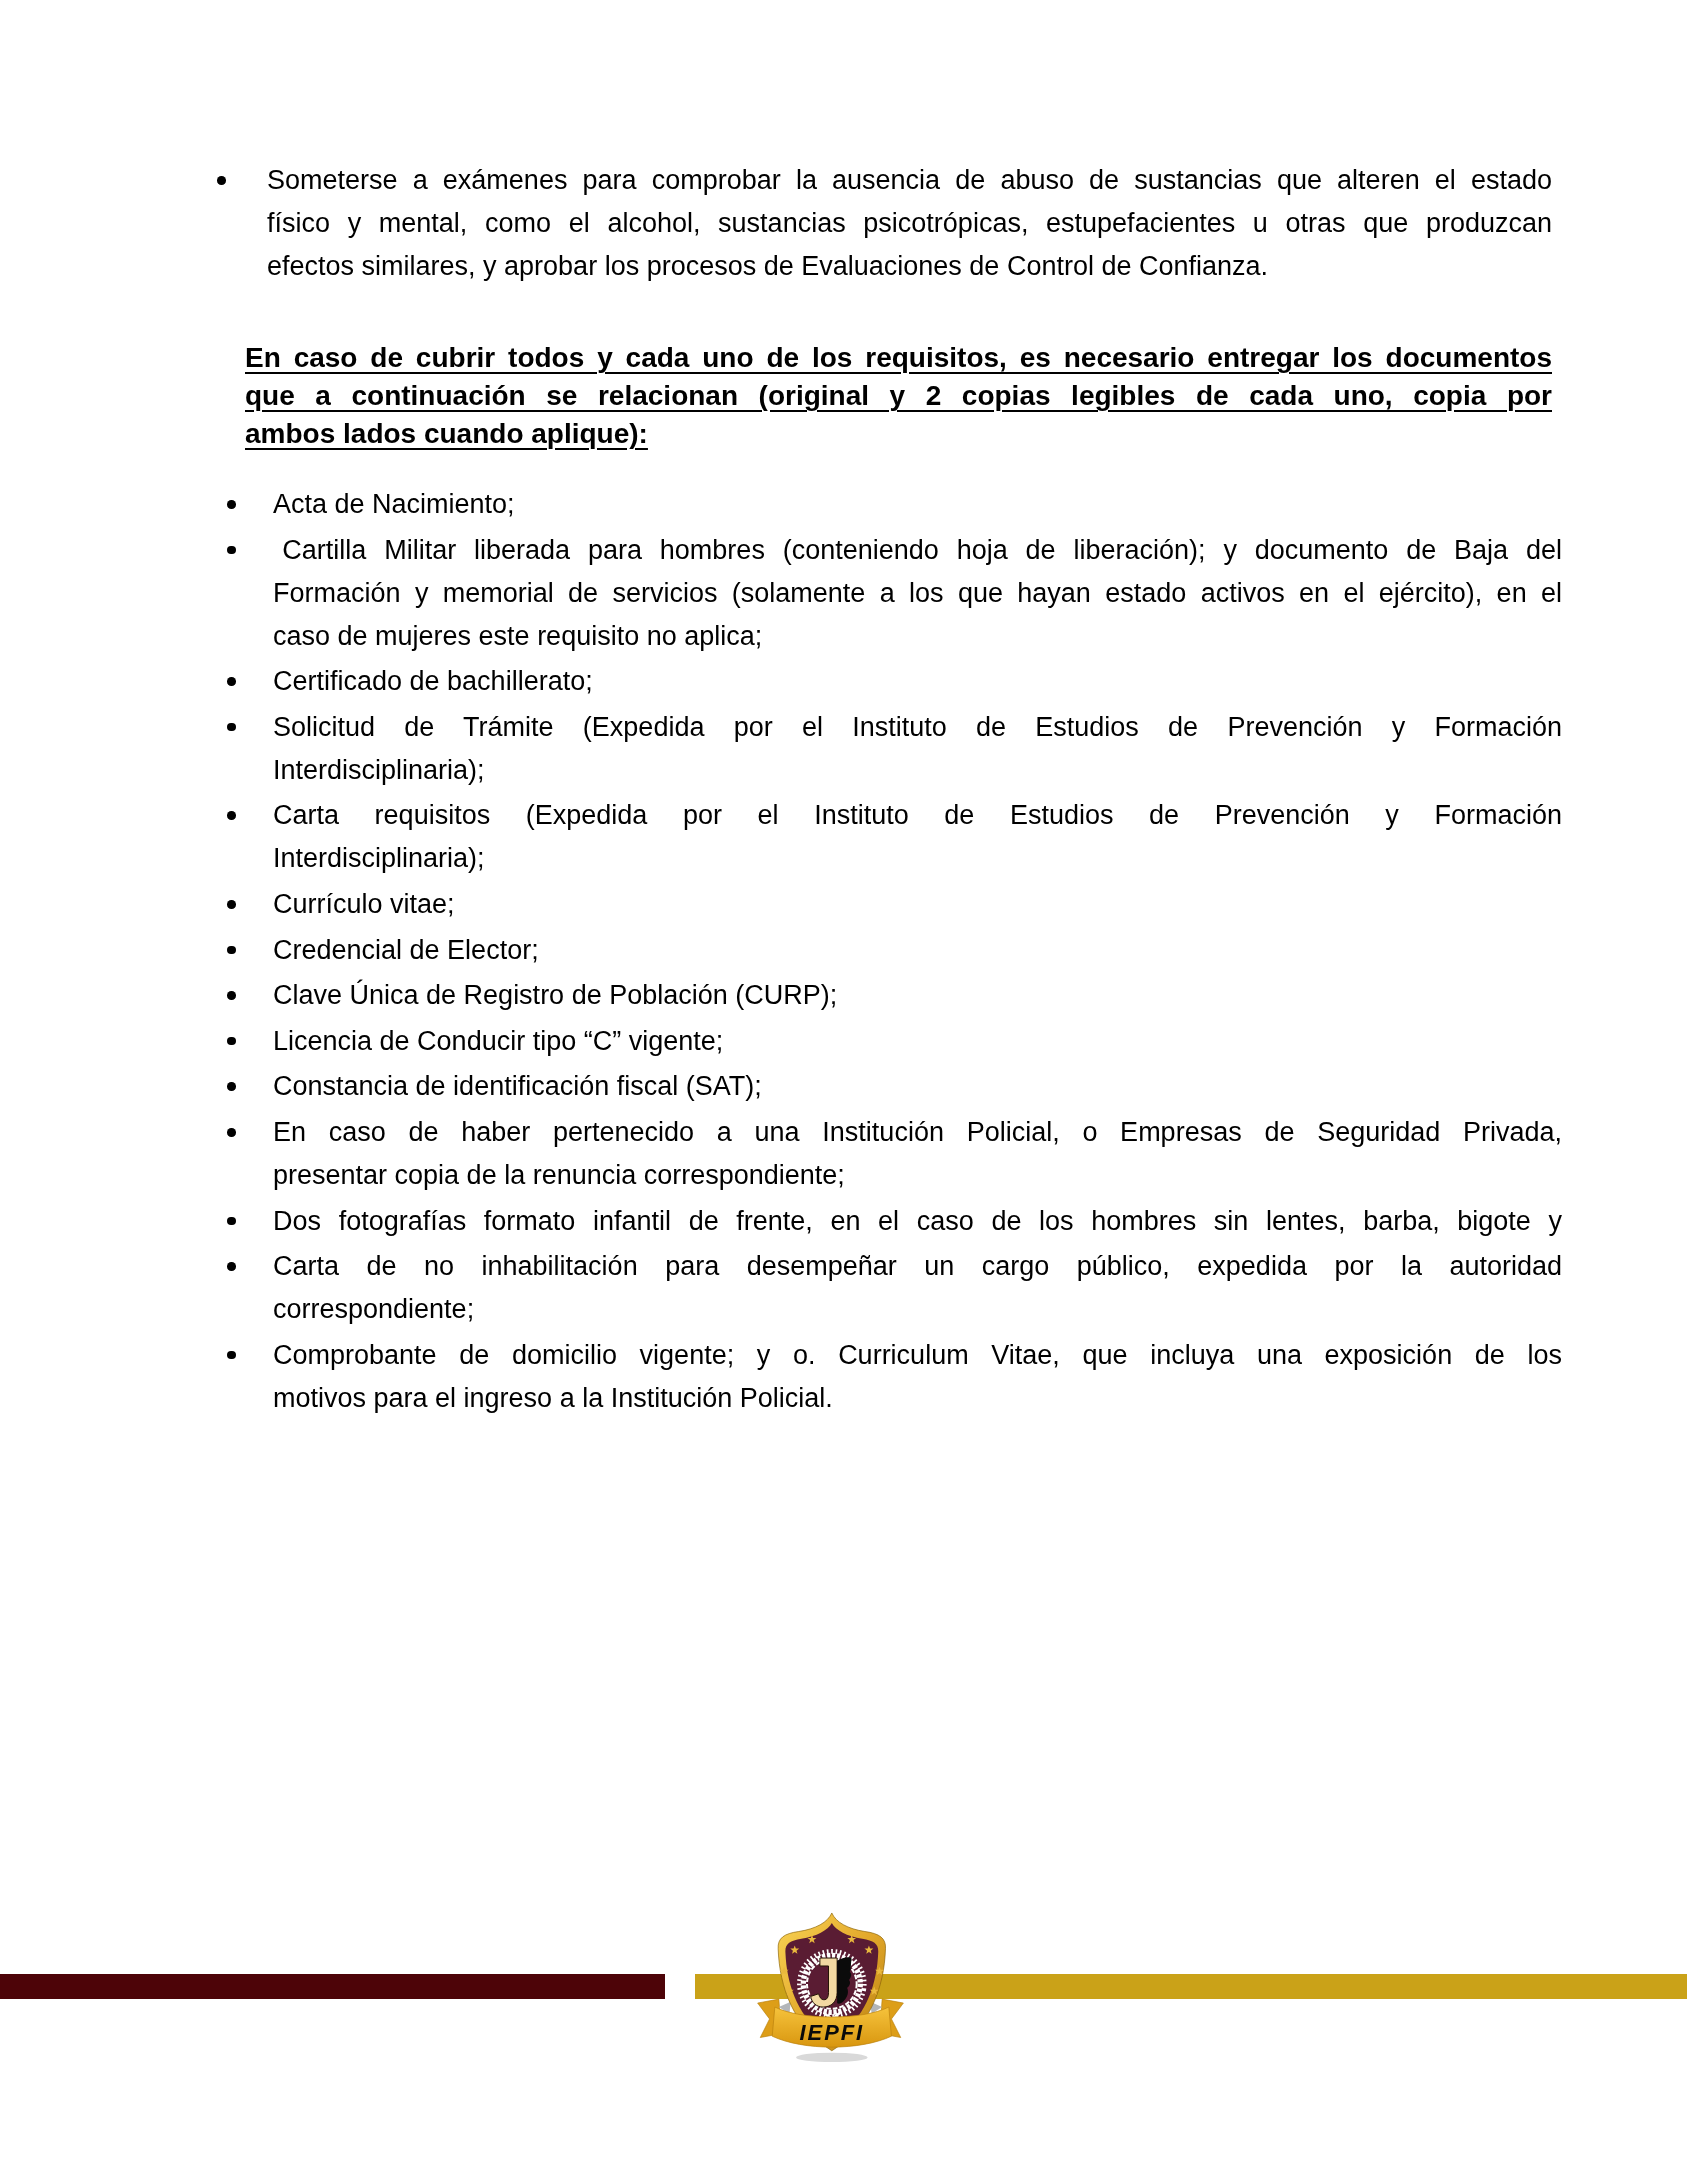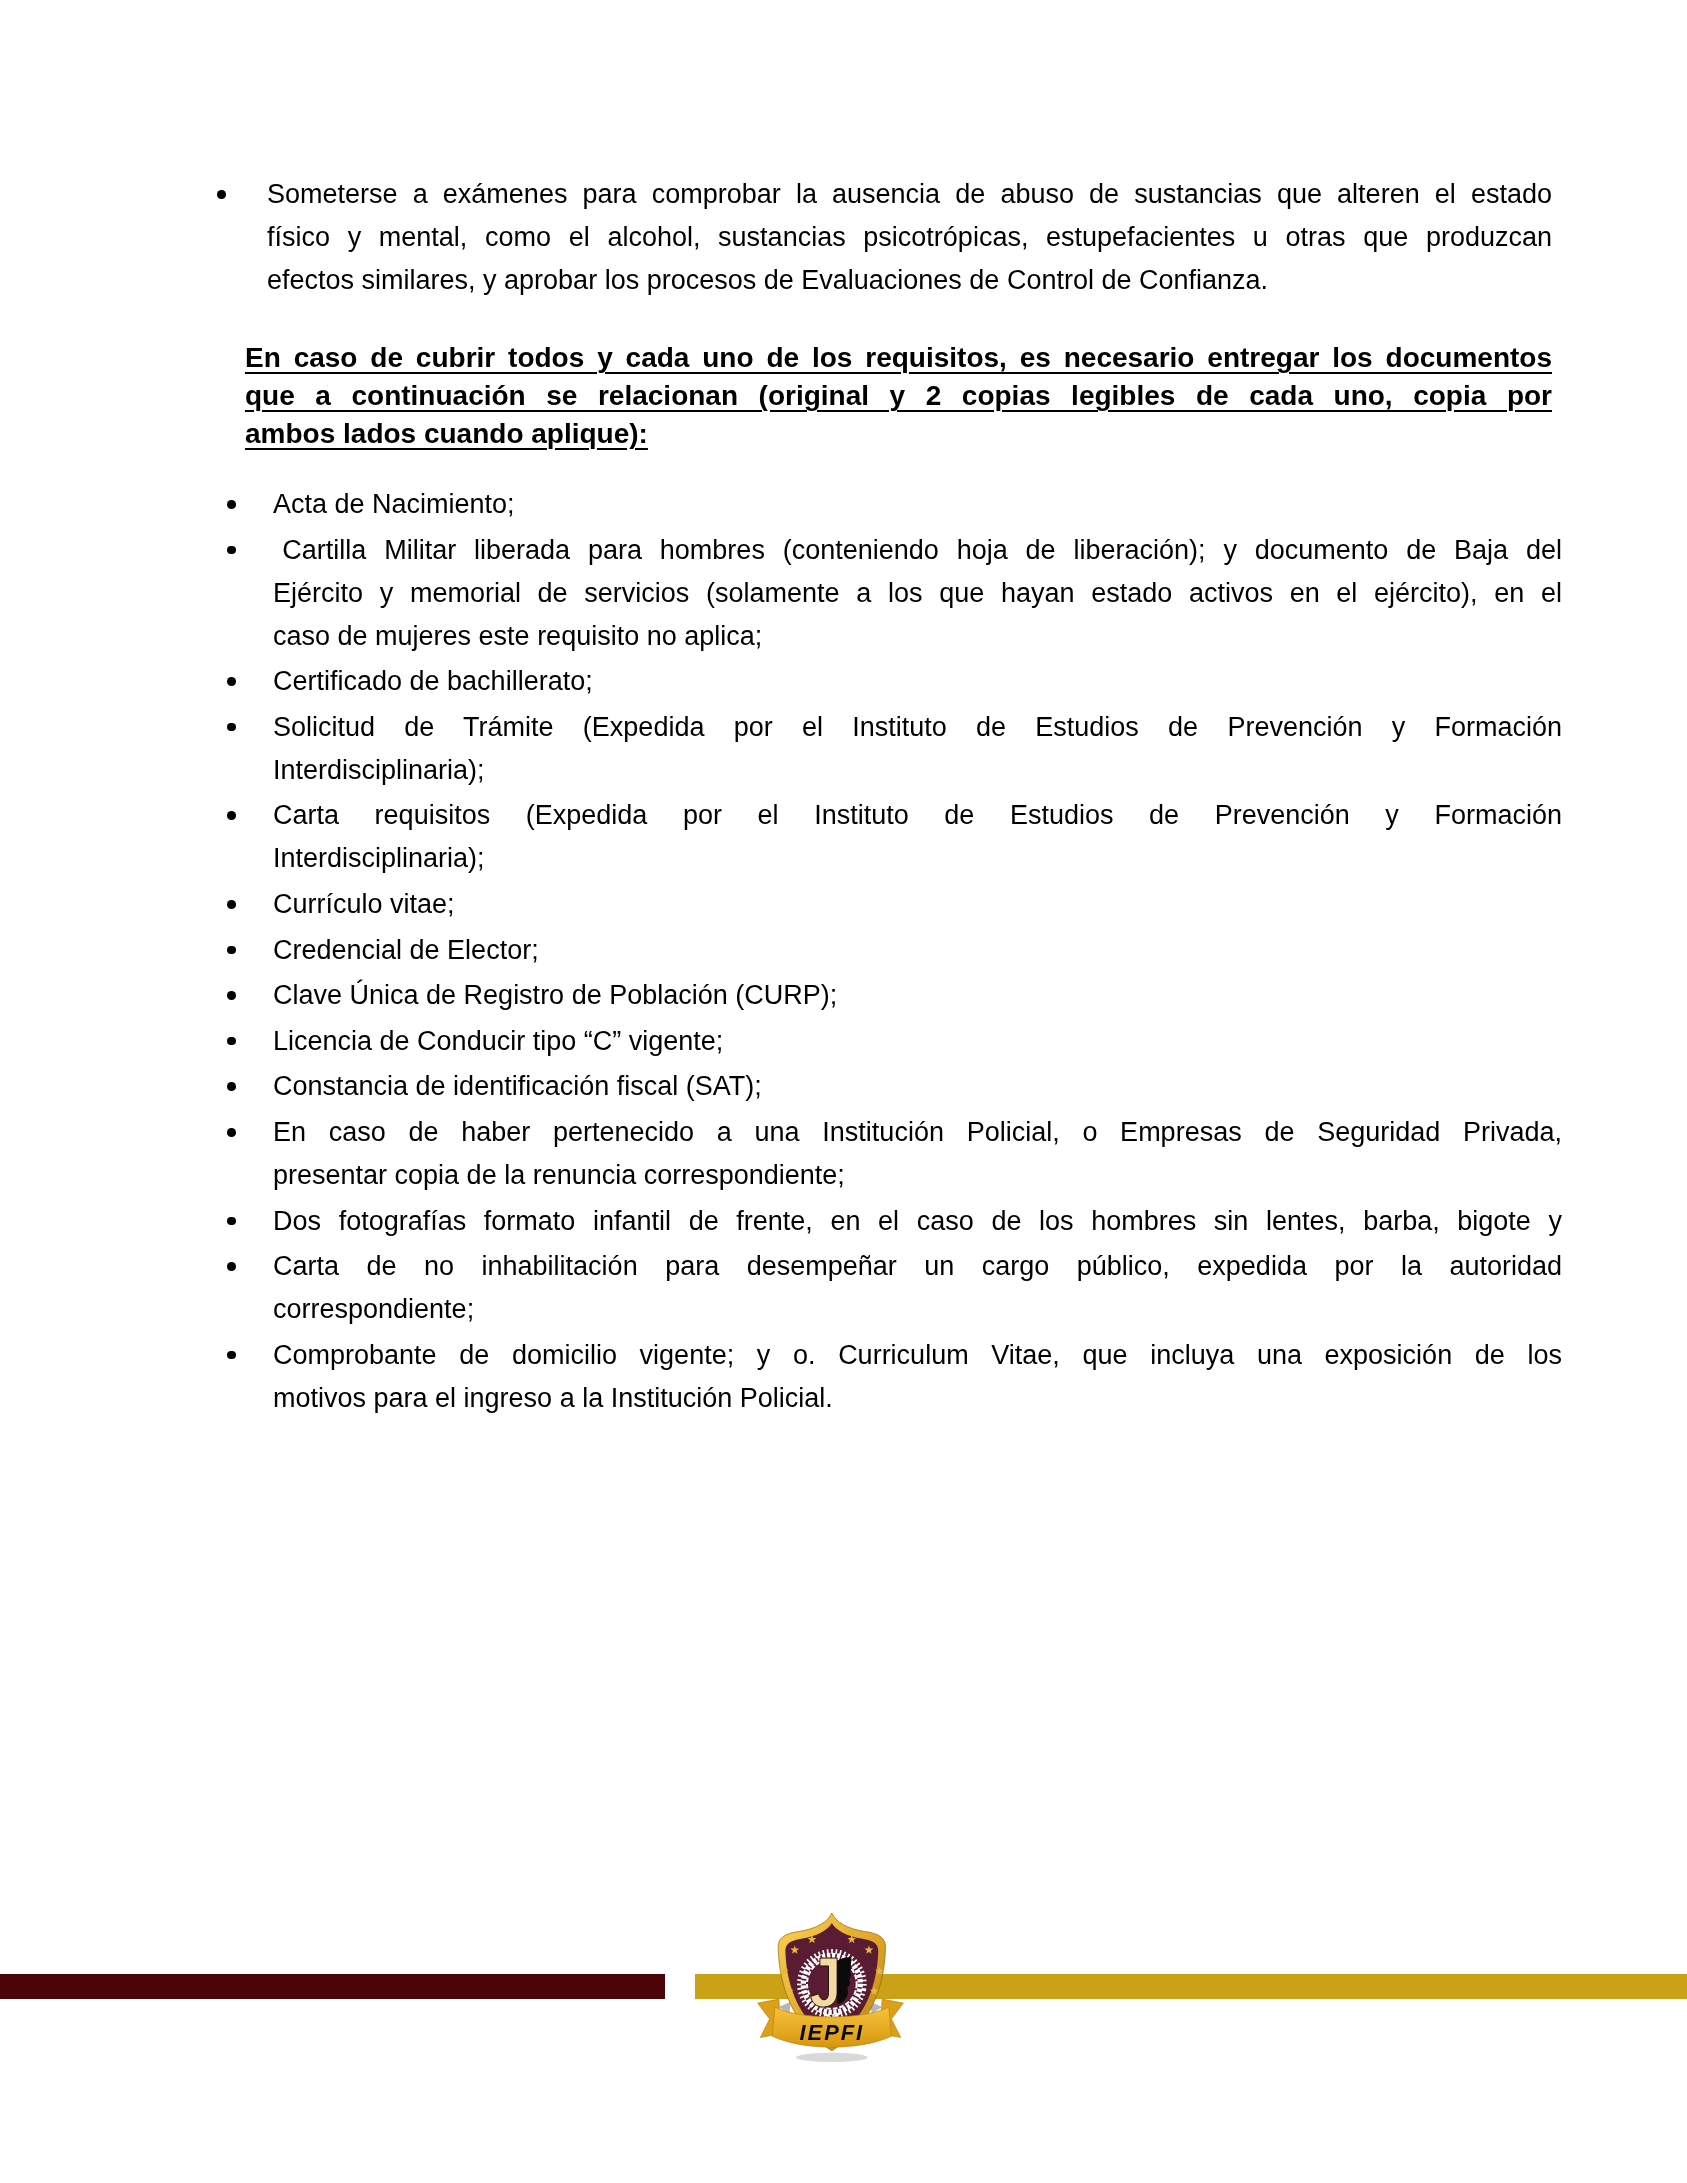--- a/index.html
+++ b/index.html
@@ -10,21 +10,21 @@
     font-family:"Liberation Sans",sans-serif;
     color:#000;
     overflow:hidden;
   }
   
   .lines{font-size:27px;line-height:43px;}
   .line{text-align:justify;text-align-last:justify;height:43px;overflow:hidden;}
   .line.last{text-align-last:left;}
   .line.sp1{padding-left:9.3px;}
 
-  .intro{position:absolute;left:263px;top:173px;width:1289px;}
+  .intro{position:absolute;left:263px;top:159px;width:1289px;}
   .intro .lines{padding-left:4px;}
 
   .heading{position:absolute;left:245px;top:339px;width:1307px;}
   .heading .lines{font-size:28px;line-height:38px;font-weight:bold;}
   .heading .line{height:38px;text-decoration:underline;text-decoration-thickness:2px;text-underline-offset:4.6px;}
 
   .req-list{position:absolute;left:273px;top:483px;width:1289px;}
   .req-item{position:relative;margin-bottom:2.6px;}
 
   .bullet-dot{
@@ -64,21 +64,21 @@
       <div class="req-item">
         <span class="bullet-dot"></span>
         <div class="lines">
           <div class="line last">Acta de Nacimiento;</div>
         </div>
       </div>
       <div class="req-item">
         <span class="bullet-dot"></span>
         <div class="lines">
           <div class="line sp1">Cartilla Militar liberada para hombres (conteniendo hoja de liberación); y documento de Baja del</div>
-          <div class="line">Ejército y memorial de servicios (solamente a los que hayan estado activos en el ejército), en el</div>
+          <div class="line">Formación y memorial de servicios (solamente a los que hayan estado activos en el ejército), en el</div>
           <div class="line last">caso de mujeres este requisito no aplica;</div>
         </div>
       </div>
       <div class="req-item">
         <span class="bullet-dot"></span>
         <div class="lines">
           <div class="line last">Certificado de bachillerato;</div>
         </div>
       </div>
       <div class="req-item">

